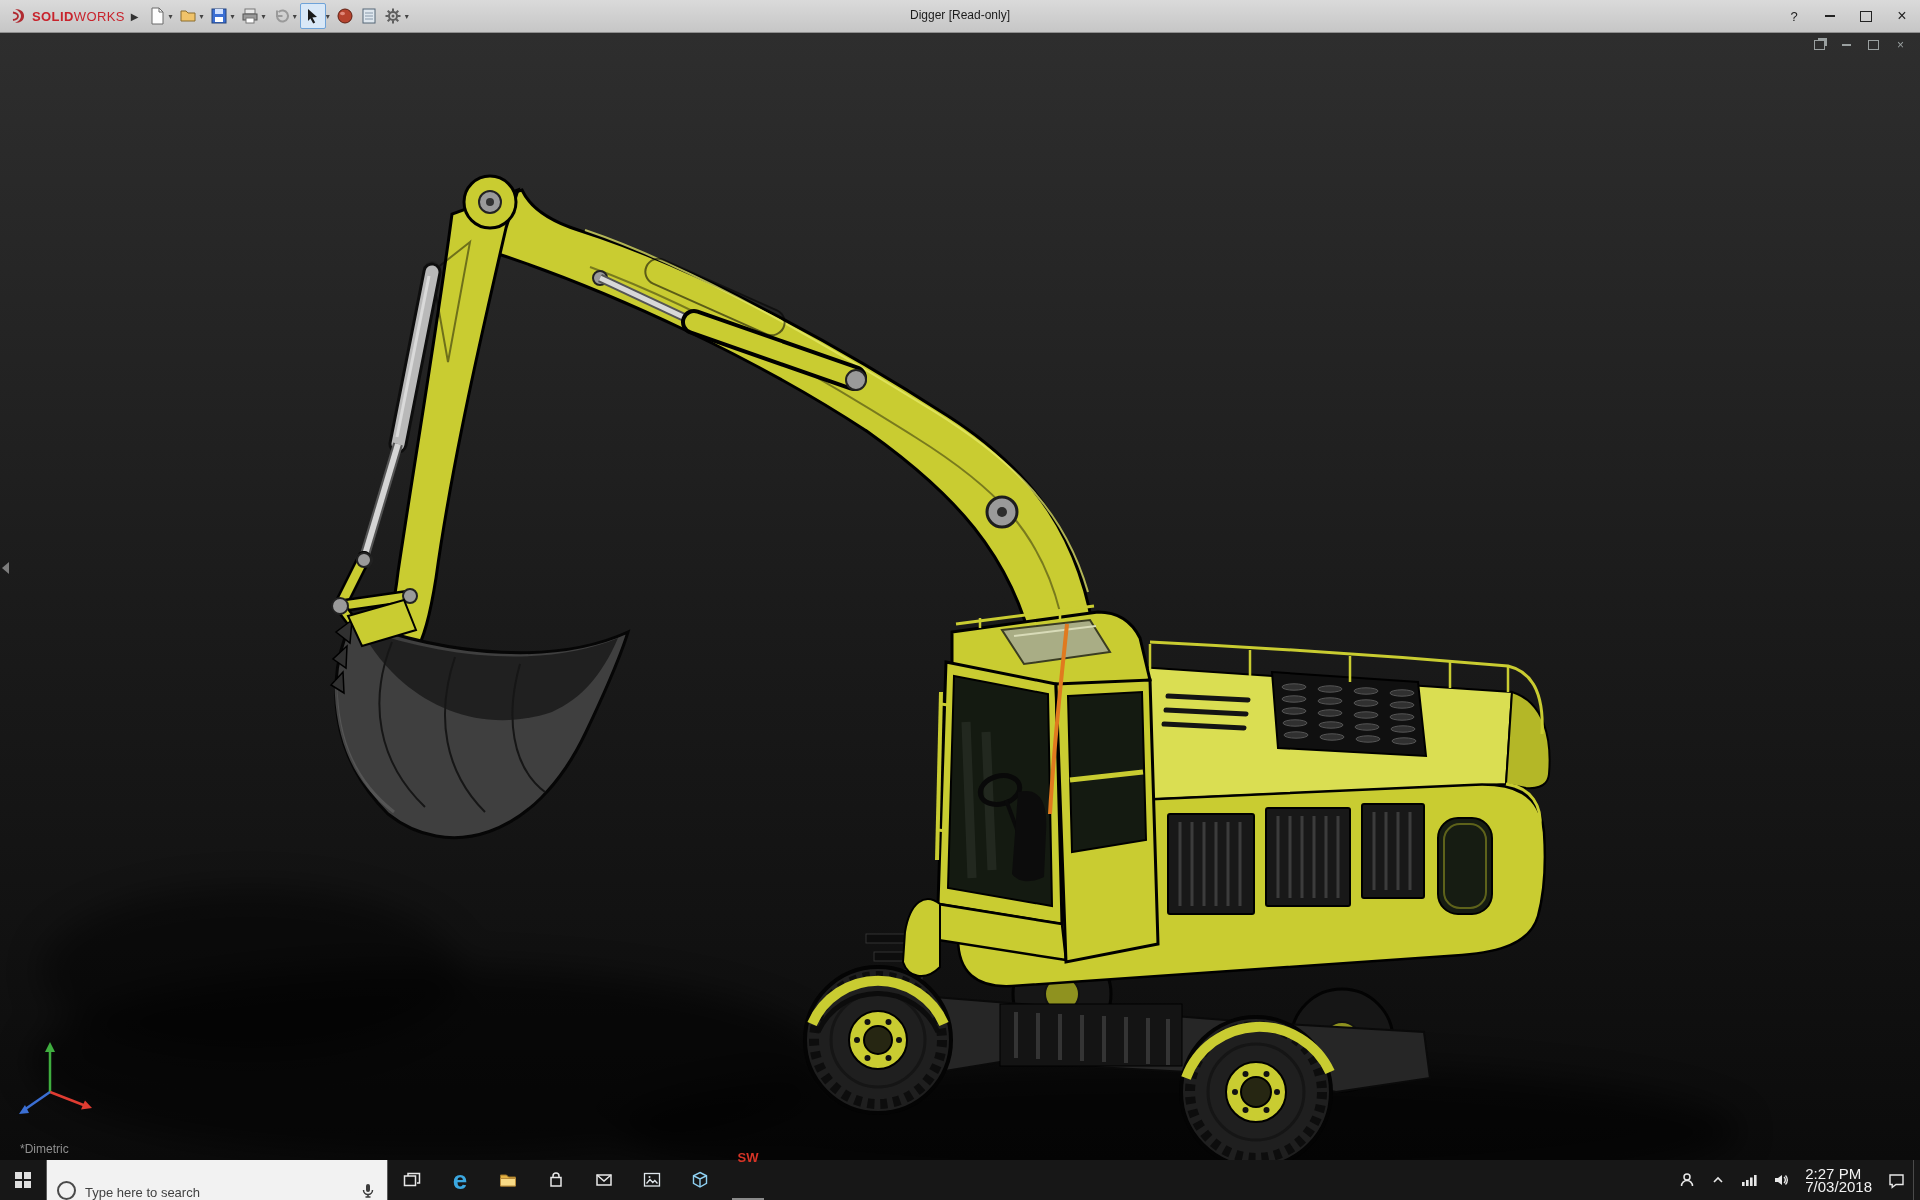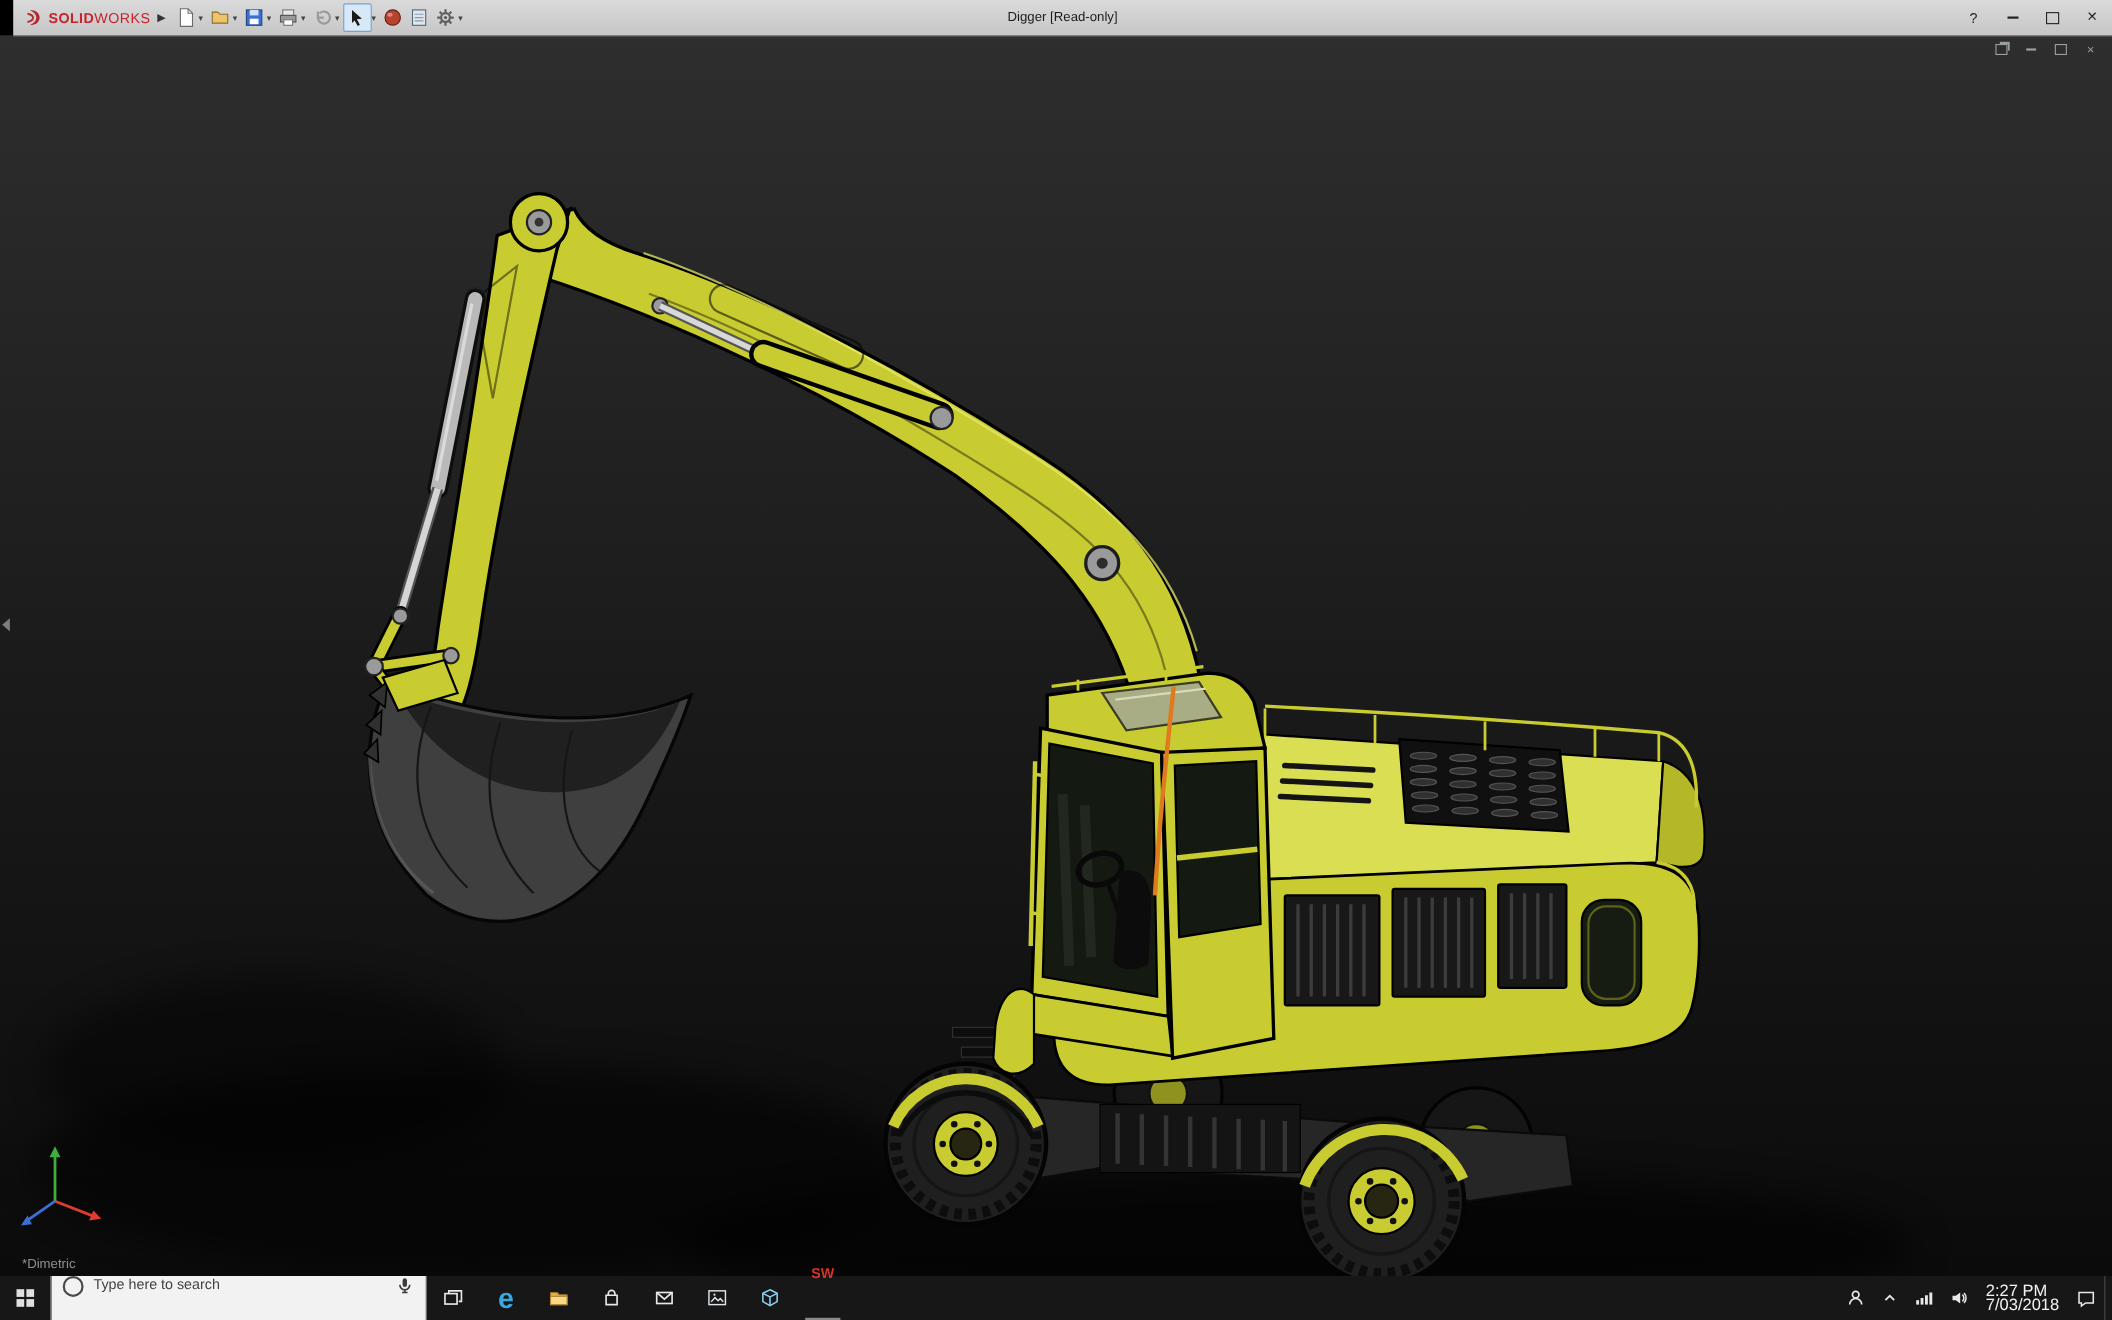--- a/index.html
+++ b/index.html
@@ -1,19 +1,19 @@
 <!DOCTYPE html>
 <html style="--accent-red: #c8232c; --titlebar-bg: #dadada; --taskbar-bg: #171717; --machine-yellow: #c9cc31; --machine-yellow-light: #dade52; --machine-yellow-dark: #b0b328; --steel-gray: #bdbdbd; --glass-dark: #141a11; --cable-orange: #e07a1f; --bucket-gray: #3f3f3f; --search-bg: #f2f2f2;"><head>
 <meta charset="utf-8">
 <style>
   html,body{margin:0;padding:0;width:1920px;height:1200px;overflow:hidden;background:#000;
     font-family:"Liberation Sans","DejaVu Sans",sans-serif;-webkit-font-smoothing:antialiased;}
   
   .titlebar{position:absolute;top:0;left:0;right:0;height:32px;background:linear-gradient(var(--titlebar-bg),#c6c6c6);
-    border-bottom:1px solid #8f8f8f;display:flex;align-items:center;z-index:5;margin-left:12px;}
+    border-bottom:1px solid #8f8f8f;display:flex;align-items:center;z-index:5;}
   .logo{display:flex;align-items:center;gap:4px;margin-left:8px;}
   .brand{font-size:13px;letter-spacing:.4px;color:var(--accent-red);}
   .brand b{font-weight:bold;}
   .flyout{color:#333;font-size:10px;margin:0 6px;}
   .tb{display:flex;align-items:center;}
   .tbi{width:24px;height:24px;display:flex;align-items:center;justify-content:center;border-radius:2px;}
   .tbi.active-tool{border:1px solid #6fa3d8;background:#d9e8f7;}
   .caret{font-size:8px;color:#444;margin:0 3px 0 0;}
   .win-title{position:absolute;left:50%;transform:translateX(-50%);top:0;height:29px;display:flex;align-items:center;
     font-size:12px;color:#1c1c1c;}
@@ -34,21 +34,21 @@
   .d-bar{width:9px;height:2px;background:#9aa0a0;display:block;}
   .orientation{position:absolute;left:20px;bottom:4px;color:#8f8f8f;font-size:12px;z-index:4;margin-top:12px;}
   .collapse-tab{position:absolute;left:2px;top:530px;width:0;height:0;border-top:6px solid transparent;
     border-bottom:6px solid transparent;border-right:7px solid #7d7d7d;z-index:4;}
   
   .taskbar{position:absolute;left:0;right:0;bottom:0;height:40px;background:var(--taskbar-bg);display:flex;
     align-items:center;color:#e8e8e8;z-index:6;}
   .tk-start{width:46px;height:40px;display:flex;align-items:center;justify-content:center;}
   .startgrid{display:grid;grid-template-columns:7px 7px;grid-gap:2px;}
   .startgrid span{width:7px;height:7px;background:#dfdfdf;display:block;}
-  .searchbox{width:342px;height:40px;background:var(--search-bg);display:flex;align-items:flex-start;gap:9px;
+  .searchbox{width:342px;height:40px;background:var(--search-bg);display:flex;align-items:flex-end;gap:9px;
     padding:0 10px;box-sizing:border-box;border:1px solid #5a5a5a;border-bottom:none;border-top:none;}
   .cortana-ring{width:15px;height:15px;border:2px solid #4a4a4a;border-radius:50%;flex:0 0 auto;}
   .searchtext{font-size:13px;color:#424242;flex:1 1 auto;white-space:nowrap;}
   .tk-app{width:48px;height:40px;display:flex;align-items:center;justify-content:center;position:relative;}
   .edge-e{color:#3ba7e0;font-size:26px;font-weight:bold;line-height:26px;}
   .sw-tile{display:flex;flex-direction:column;align-items:center;line-height:1;gap:38px;}
   .sw-s{color:#d63426;font-weight:bold;font-size:13px;}
   .sw-y{color:#d63426;font-size:6px;margin-top:1px;}
   .active-line{position:absolute;bottom:0;left:8px;right:8px;height:2px;background:#8a8a8a;}
   .tk-spacer{flex:1 1 auto;}

